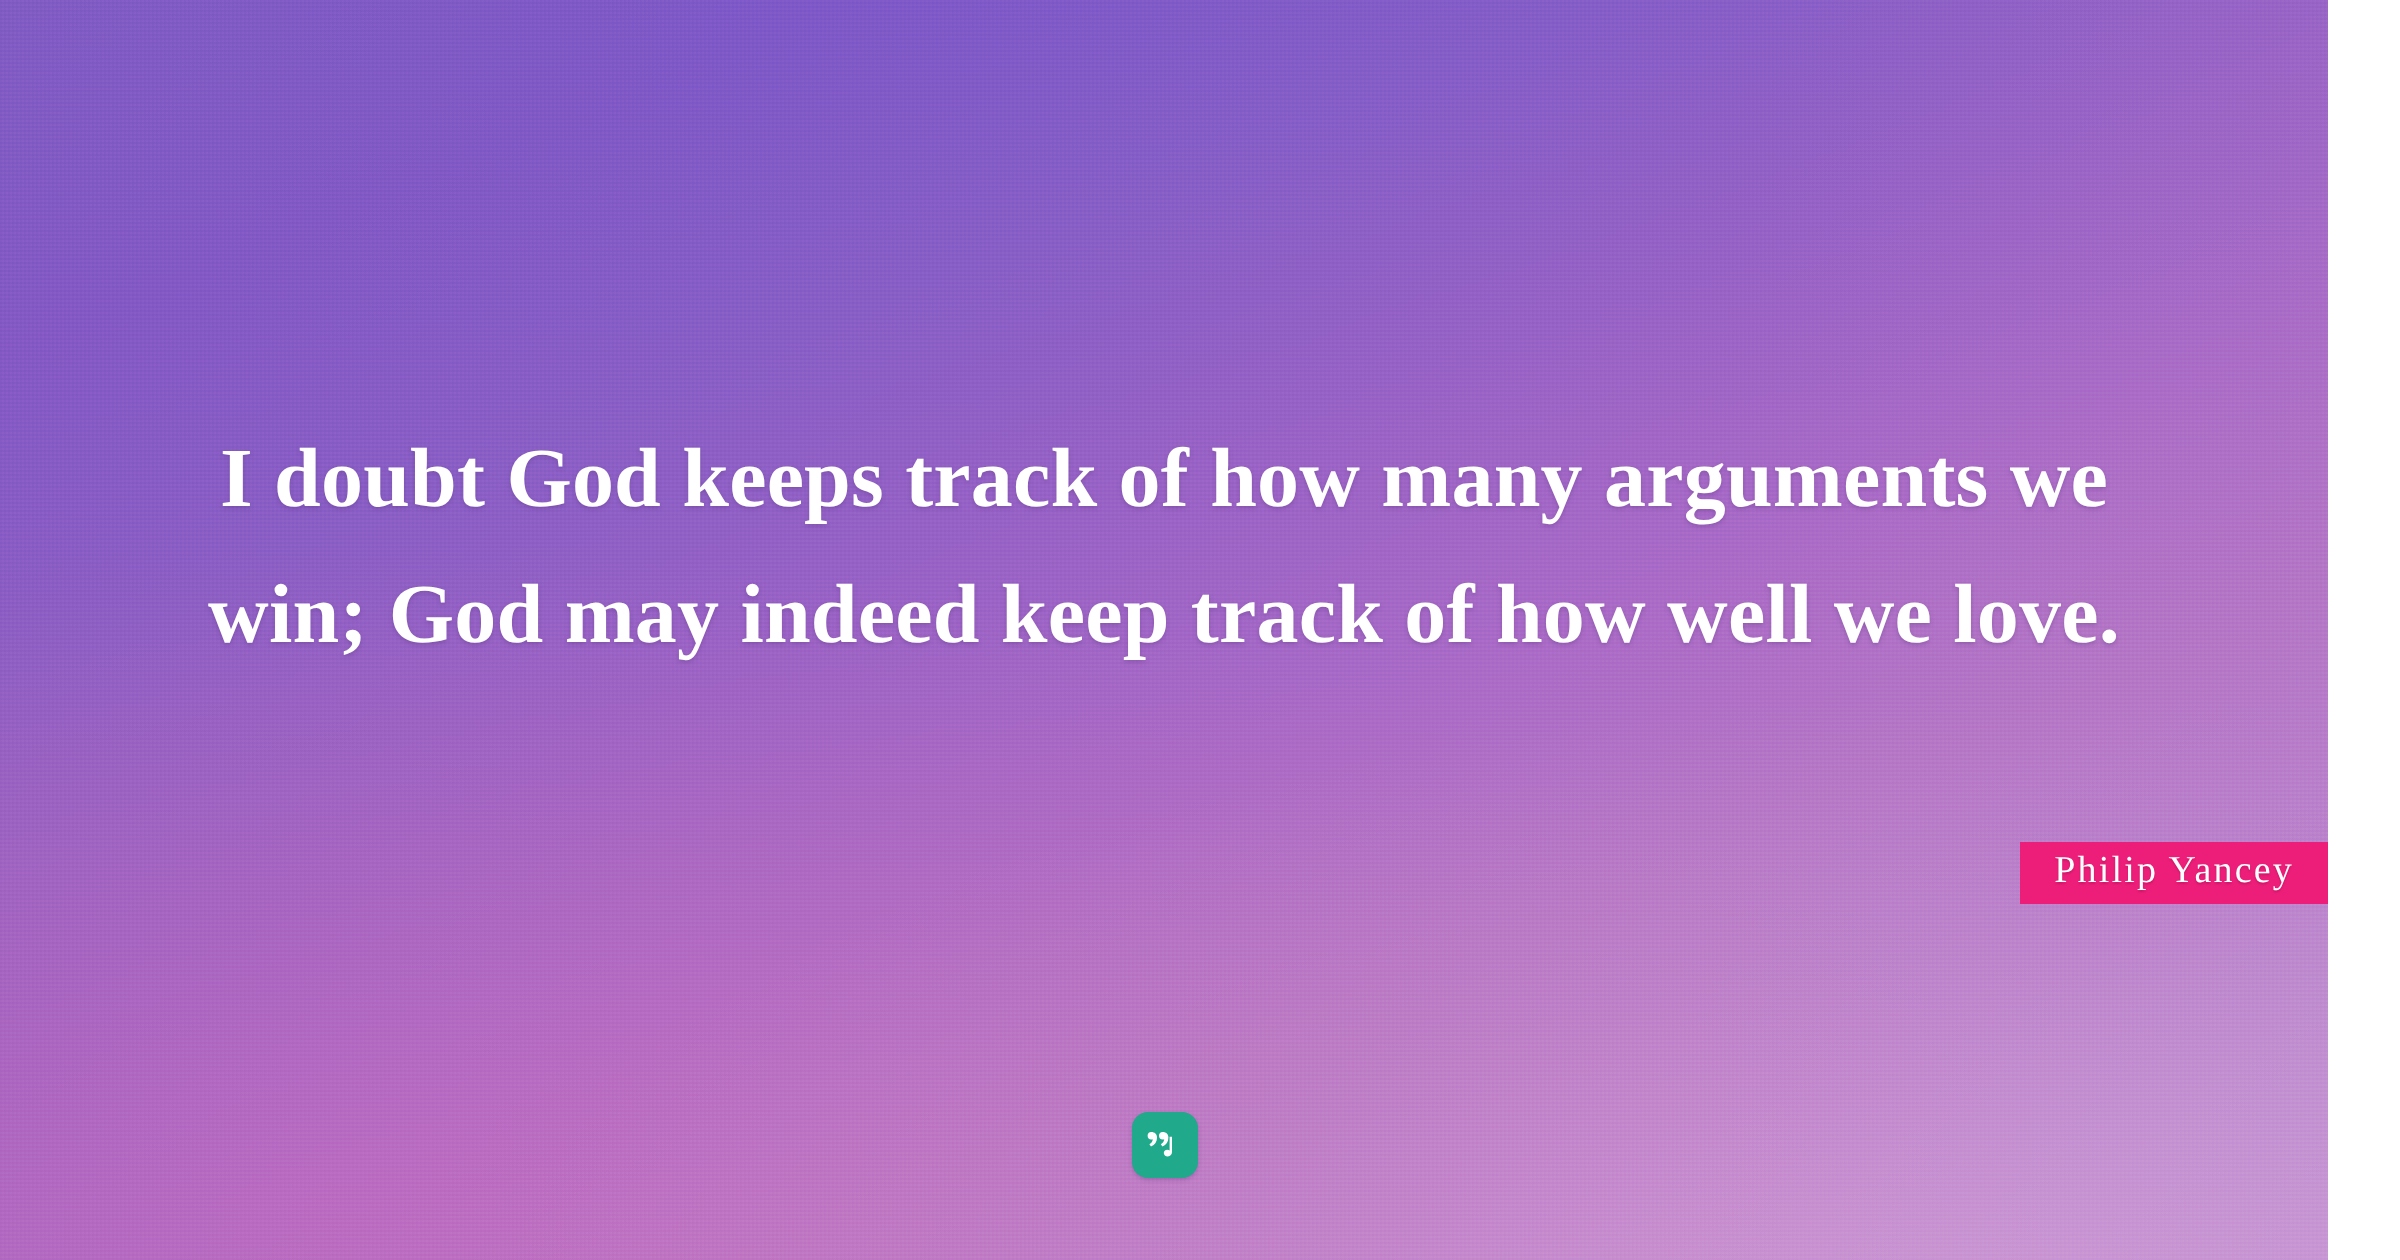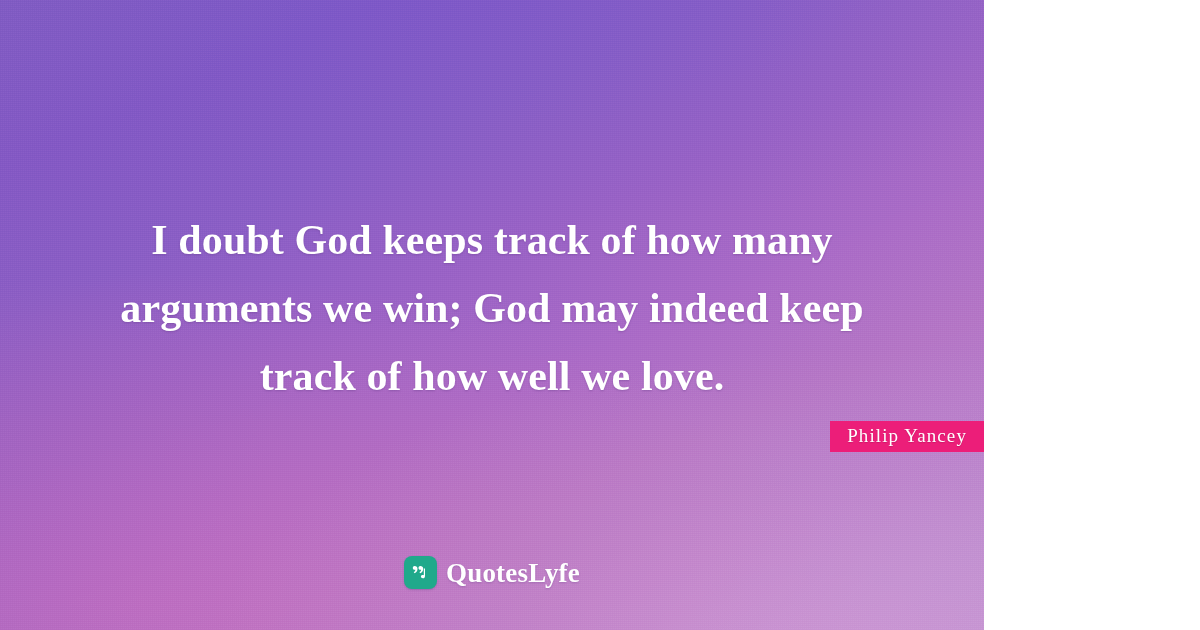--- a/index.html
+++ b/index.html
@@ -8,21 +8,21 @@
   }
   body {
     width: 1200px;
     height: 630px;
     overflow: hidden;
     font-family: "Liberation Serif", "DejaVu Serif", serif;
   }
 
   .quote-card {
     position: relative;
-    width: 984px;
+    width: 1164px;
     height: 630px;
     box-sizing: border-box;
     overflow: hidden;
     background: #8a63c9;
   }
 
   
   .bg-base {
     position: absolute;
     inset: 0;
@@ -179,17 +179,16 @@
     </div>
 
     <div class="brand">
       <span class="brand-mark">
         <svg width="22" height="22" viewBox="0 0 22 22" aria-hidden="true">
           <path d="M4.6 4.0 C3.5 4.0 2.8 4.8 2.8 5.9 C2.8 7.0 3.5 7.8 4.6 7.8 C4.9 7.8 5.2 7.75 5.4 7.65 C5.3 8.75 4.7 9.6 3.7 10.1 L4.5 11.2 C6.5 10.35 7.5 8.85 7.5 6.75 C7.5 5.05 6.4 4.0 4.6 4.0 Z" fill="#ffffff"></path>
           <path d="M10.3 4.0 C9.2 4.0 8.5 4.8 8.5 5.9 C8.5 7.0 9.2 7.8 10.3 7.8 C10.6 7.8 10.9 7.75 11.1 7.65 C11.0 8.75 10.4 9.6 9.4 10.1 L10.2 11.2 C12.2 10.35 13.2 8.85 13.2 6.75 C13.2 5.05 12.1 4.0 10.3 4.0 Z" fill="#ffffff"></path>
           <path d="M15.0 6.4 L15.0 13.9 C15.0 15.3 14.2 16.2 12.9 16.2 C11.7 16.2 10.9 15.5 10.9 14.5 C10.9 13.6 11.6 12.9 12.6 12.9 C13.1 12.9 13.5 13.05 13.8 13.3 L13.8 6.4 Z" fill="#ffffff"></path>
         </svg>
       </span>
-      <span class="brand-name">QuotesLyfe</span>
     </div>
 
   </div>
 </div>
 
 </body></html>

